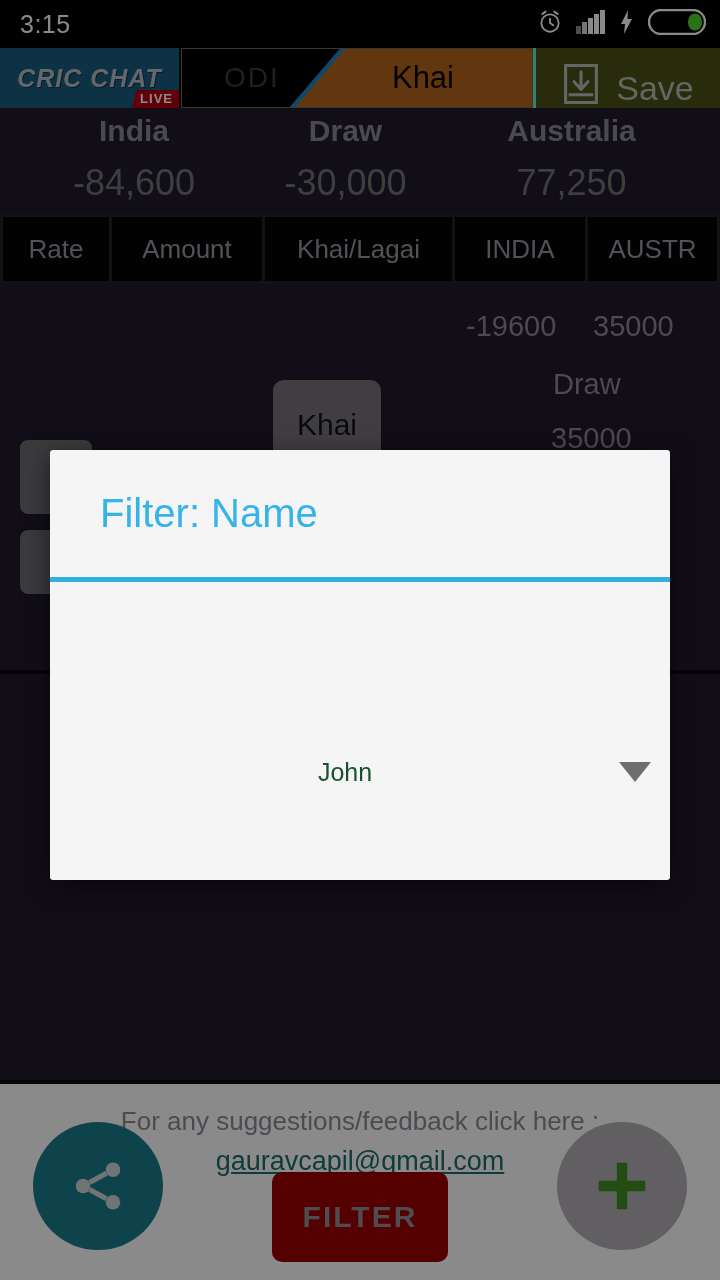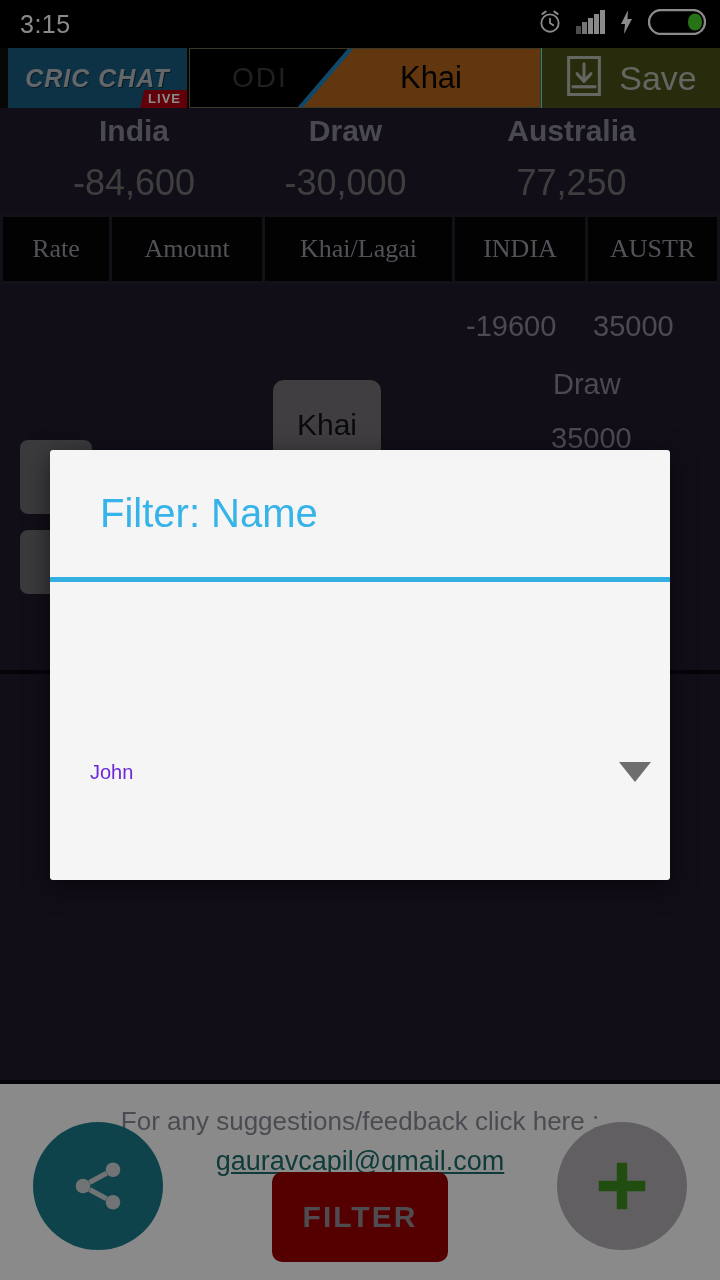--- a/index.html
+++ b/index.html
@@ -22,21 +22,20 @@
   #status-bar .icons{ display:flex; align-items:center; gap:13px; }
 
   
   #app-bar{
     height:60px; display:flex; background:#0d0d0d;
   }
   .brand{
     width:181px; background:#1b5d80; position:relative;
     display:flex; align-items:center; justify-content:center;
     border-right:2px solid #0b0b0b;
-    margin-left:8px;
   }
   .brand .brand-text{
     font-style:italic; font-weight:bold; font-size:25px;
     color:#b9bec3; letter-spacing:1px;
     text-shadow:1px 1px 0 #0d3347;
   }
   .brand .live{
     position:absolute; right:0; bottom:0;
     background:#b4000f; color:#fff;
     font-size:13px; font-weight:bold; letter-spacing:1px;
@@ -58,38 +57,38 @@
     clip-path:polygon(45% 0,46.6% 0,32.4% 100%,30.8% 100%);
   }
   .fmt-toggle .lbl{
     position:absolute; top:0; bottom:0; display:flex; align-items:center;
     font-weight:400; font-size:28px; letter-spacing:2px;margin-left:9px;
   }
   .fmt-toggle .lbl.odi{ left:33px; color:#3b3b3b; }
   .fmt-toggle .lbl.test{ right:78px; color:#0a0603; font-size:31px; letter-spacing:0px;}
   .save-btn{
     flex:1; background:#4a5219;
-    display:flex; align-items:center; justify-content:center; gap:16px;
-    border-left:1px solid #5eead4;
+    display:flex; align-items:flex-end; justify-content:center; gap:16px;
+    border-left:3px solid #5eead4;
   }
   .save-btn .save-label{ font-size:34px; color:#b9bdb3; }
 
   
   #score-summary{
     background:#201a2c; padding:6px 0 10px;
   }
   .score-row{ display:flex; }
   .score-cell{ flex:1; text-align:center; }
   .score-cell.first{ flex:0 0 268px; }
   .score-cell.mid{ flex:0 0 155px; }
   .team-name{ font-size:30px; font-weight:bold; color:#8b8795; }
   .team-val{ font-size:36px; color:#737373; margin-top:14px; }
 
   
-  #table-header{ display:flex; background:#6d28d9; height:70px;font-family:Liberation Serif, serif; }
+  #table-header{ display:flex; background:#6d28d9; height:70px; }
   #table-header .th{
     background:#050505; color:#9a96a3; font-size:26px;
     display:flex; align-items:center; justify-content:center;
     border-right:3px solid #24202e;
     border-top:3px solid #24202e;
     border-bottom:3px solid #24202e;
   }
   #table-header .th:first-child{ border-left:3px solid #24202e; }
 
   
@@ -155,21 +154,21 @@
     flex:0 0 132px; display:flex; align-items:center;
     padding-left:50px; color:#36b3e8; font-size:40px;
     border-bottom:5px solid #33b0e0;
   }
   #dialog-body{ flex:1; position:relative; }
   #name-dropdown{
     position:absolute; left:0; right:0; top:160px; height:60px;
     display:flex; align-items:center;
   }
   #name-dropdown .value{
-    flex:1; text-align:left; font-size:20px; color:#6d28d9;
+    flex:1; text-align:center; font-size:25px; color:#14532d;
     padding-left:40px;
   }
   #name-dropdown .caret{
     width:70px; display:flex; align-items:center; justify-content:center;
   }
   #dialog-actions{
     flex:0 0 98px; display:flex; border-top:1px solid #e0e0e0;
   }
   #dialog-actions .act{
     flex:1; display:flex; align-items:center; justify-content:center;

